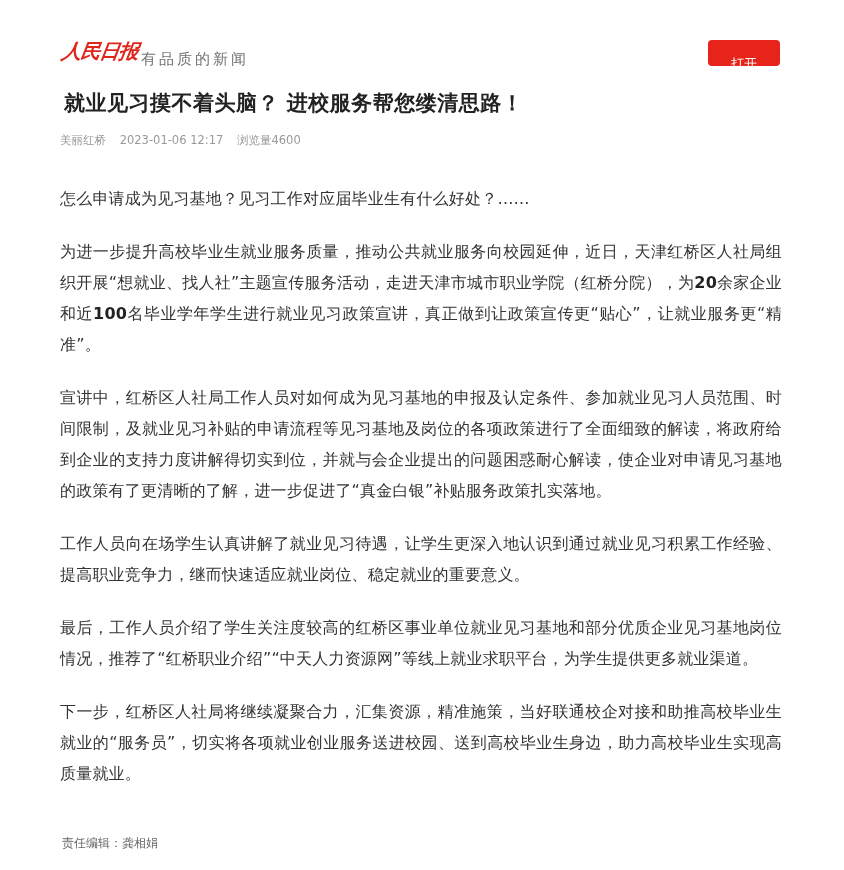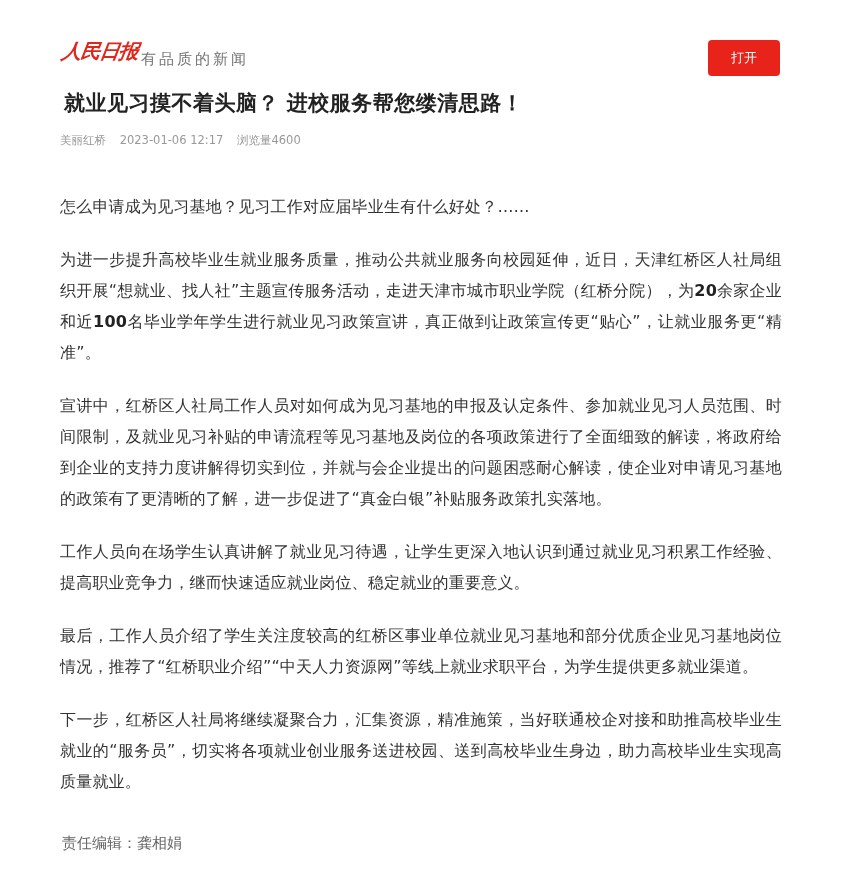--- a/index.html
+++ b/index.html
@@ -42,31 +42,31 @@
       font-size: 15px;
       letter-spacing: 3px;
       color: #737373;
       line-height: 18px;
     }
     .open-btn {
       position: absolute;
       right: 0;
       top: 2px;
       width: 72px;
-      height: 36px;
+      height: 26px;
       border-radius: 4px;
       background: #e8231a;
       color: #ffffff;
       font-size: 13px;
       line-height: 26px;
       text-align: center;
       border: none;
-      padding: 0;
+      padding: 12px;
       cursor: pointer;
-      font-family: Liberation Sans, sans-serif;
+      font-family: Liberation Mono, monospace;
     }
     .title {
       position: absolute;
       left: 60px;
       top: 84px;
       width: 740px;
       margin: 4px;
       font-size: 21px;
       font-weight: bold;
       color: #222222;
@@ -83,39 +83,38 @@
       text-align: center;
     }
     .meta span {
       margin-right: 10px;
     }
     .content {
       position: absolute;
       left: 60px;
       top: 183px;
       width: 722px;
-      margin-top: 8px;
     }
     .content p {
       margin: 0 0 22px 0;
       font-size: 16px;
       line-height: 31px;
       color: #333333;
       text-align: justify;
       letter-spacing: 0.2px;
     }
     .content p b {
       font-weight: bold;
       color: #222222;
     }
     .editor {
       position: absolute;
       left: 62px;
       top: 834px;
-      font-size: 15px;
+      font-size: 12px;
       color: #666666;
       line-height: 18px;
     }
   </style>
 </head>
 <body>
 
 <div class="header">
   <div class="logo">人民日报</div>
   <div class="slogan">有品质的新闻</div>

